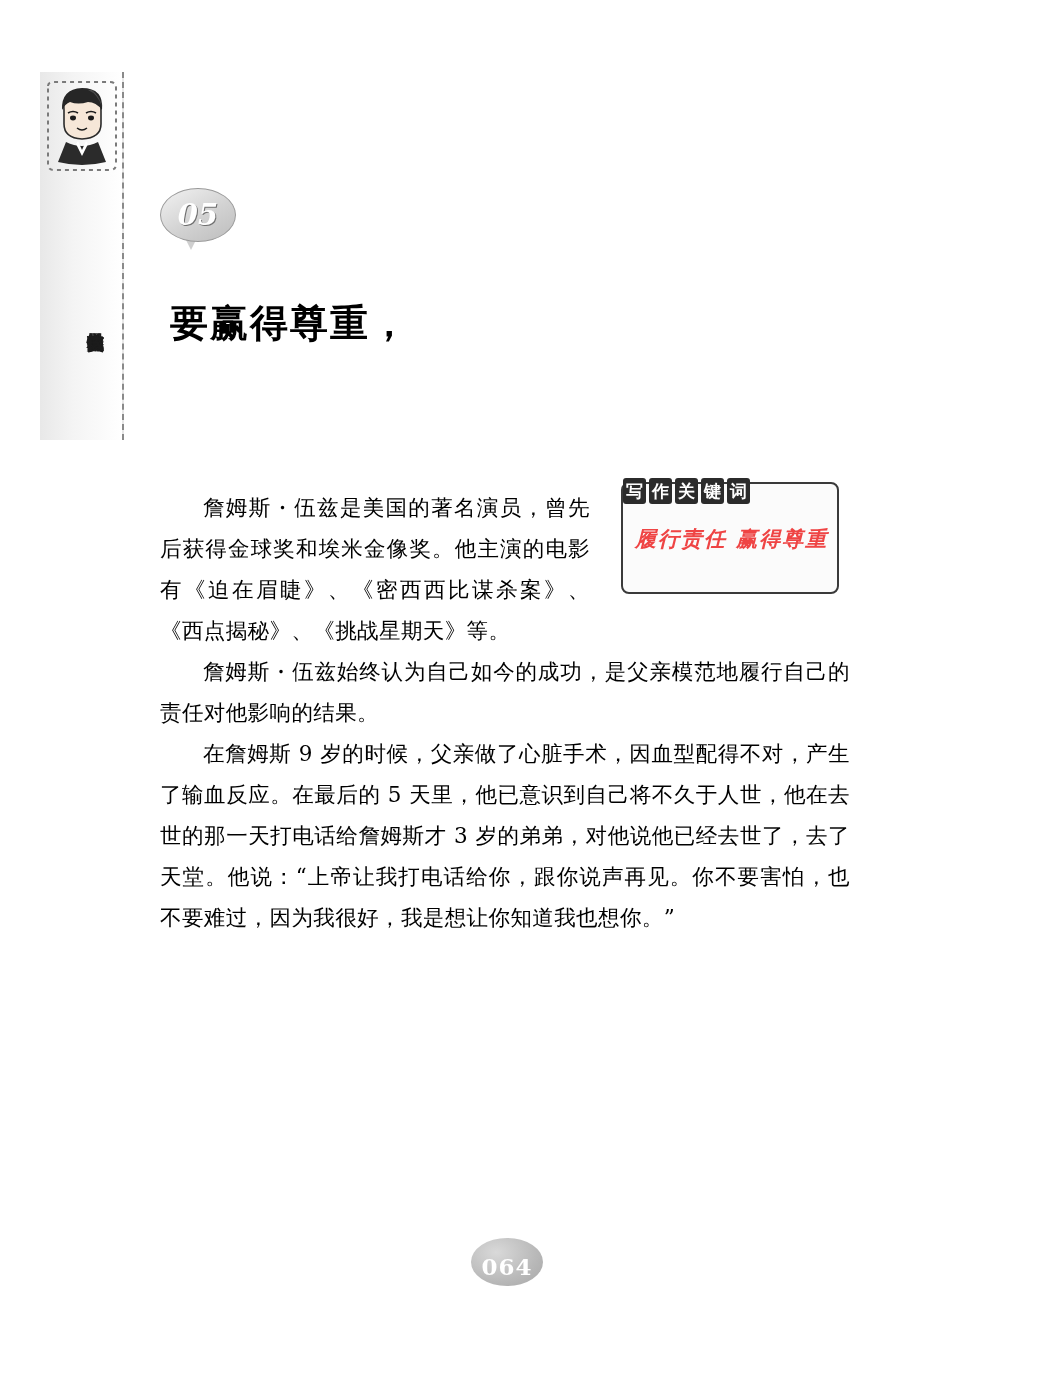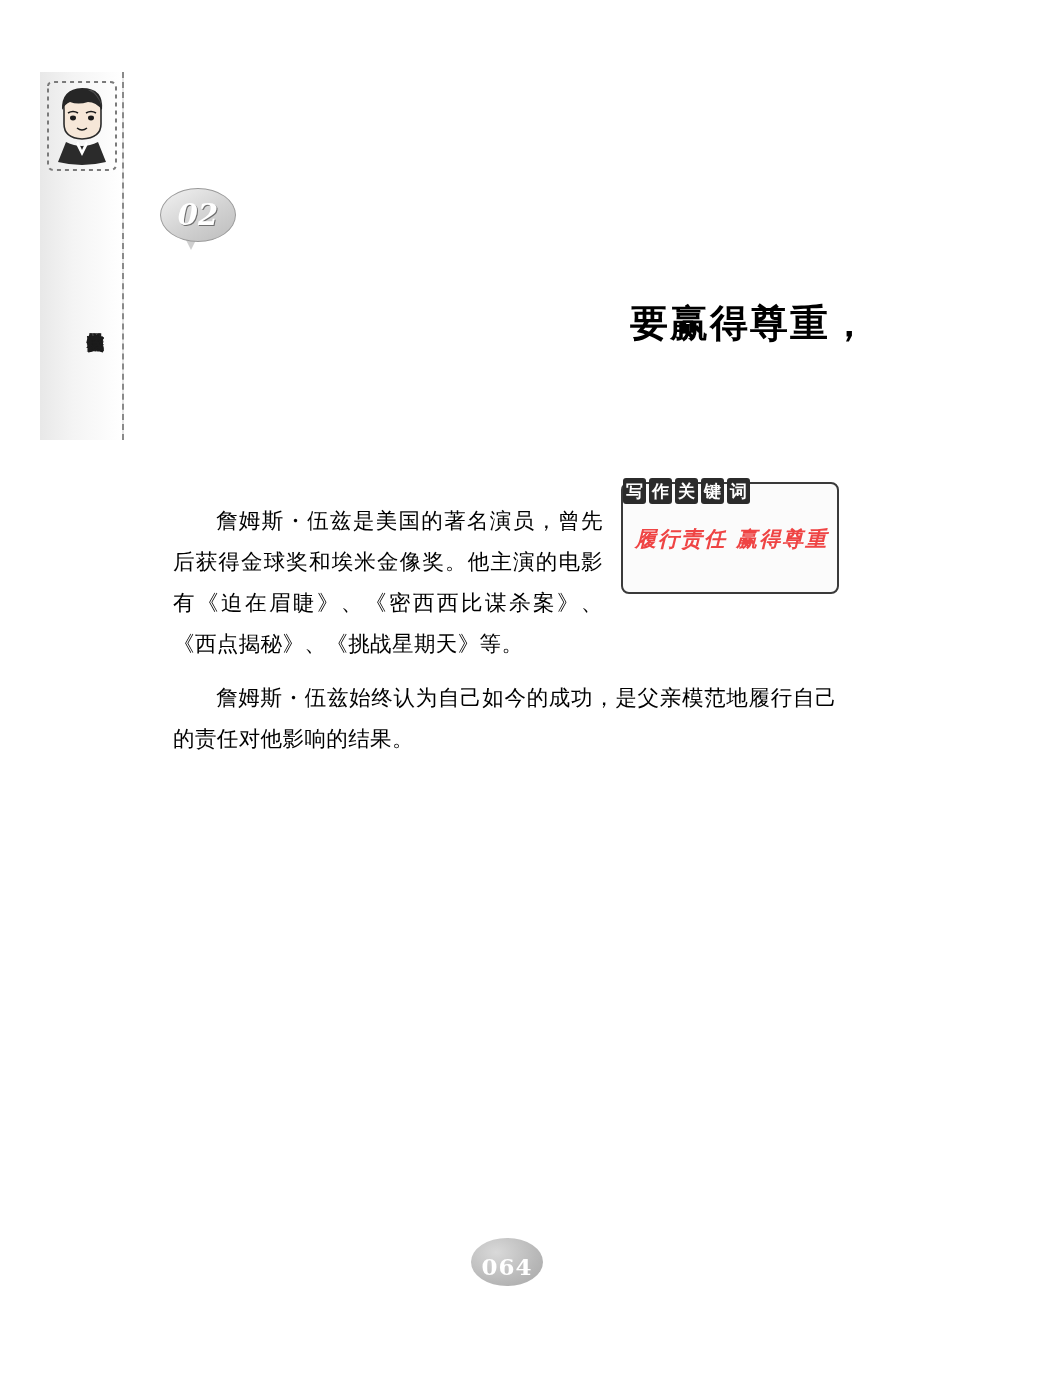--- a/index.html
+++ b/index.html
@@ -106,21 +106,21 @@
     color: #ffffff;
     text-shadow: 1px 1px 0 #6f6f6f;
   }
 
   
   .doc-title {
     position: absolute;
     left: 170px;
     top: 266px;
     width: 700px;
-    text-align: right;
+    text-align: left;
     font-family: "DejaVu Serif", serif;
     font-weight: bold;
     font-size: 38px;
     line-height: 64px;
     color: #000000;
     letter-spacing: 2px;
   }
   .doc-title .line2 { display: block; }
 
   
@@ -174,21 +174,21 @@
     top: 487px;
     width: 690px;
   }
   .para {
     font-family: "DejaVu Serif", serif;
     font-size: 21.5px;
     line-height: 41px;
     color: #000000;
     text-align: justify;
     text-justify: inter-ideograph;
-    margin: 13px;
+    margin: 0;
     text-indent: 43px;
     letter-spacing: 0.4px;
   }
   .para.first {
     width: 430px;
   }
 
   
   .page-num-wrap {
     position: absolute;
@@ -237,38 +237,39 @@
       </svg>
     </div>
     <div class="side-title">做个有完美性格的男孩</div>
   </div>
 </div>
 
 <div class="chap-bubble">
   <div class="tail-line"></div>
   <div class="tail"></div>
   <div class="ellipse"></div>
-  <div class="chap-num">02</div>
+  <div class="chap-num">05</div>
 </div>
 
 <h1 class="doc-title">
   <span>要赢得尊重，</span>
 </h1>
 
 <div class="kw-box"></div>
 <div class="kw-header">
   <span>写</span>
   <span>作</span>
   <span>关</span>
   <span>键</span>
   <span>词</span>
 </div>
 <div class="kw-body">履行责任 赢得尊重</div>
 
 <div class="body-col">
   <p class="para first">詹姆斯・伍兹是美国的著名演员，曾先后获得金球奖和埃米金像奖。他主演的电影有《迫在眉睫》、《密西西比谋杀案》、《西点揭秘》、《挑战星期天》等。</p>
   <p class="para">詹姆斯・伍兹始终认为自己如今的成功，是父亲模范地履行自己的责任对他影响的结果。</p>
+  <p class="para">在詹姆斯 9 岁的时候，父亲做了心脏手术，因血型配得不对，产生了输血反应。在最后的 5 天里，他已意识到自己将不久于人世，他在去世的那一天打电话给詹姆斯才 3 岁的弟弟，对他说他已经去世了，去了天堂。他说：“上帝让我打电话给你，跟你说声再见。你不要害怕，也不要难过，因为我很好，我是想让你知道我也想你。”</p>
 </div>
 
 <div class="page-num-wrap">
   <div class="bg"></div>
   <div class="page-num">064</div>
 </div>
 
 </body></html>

